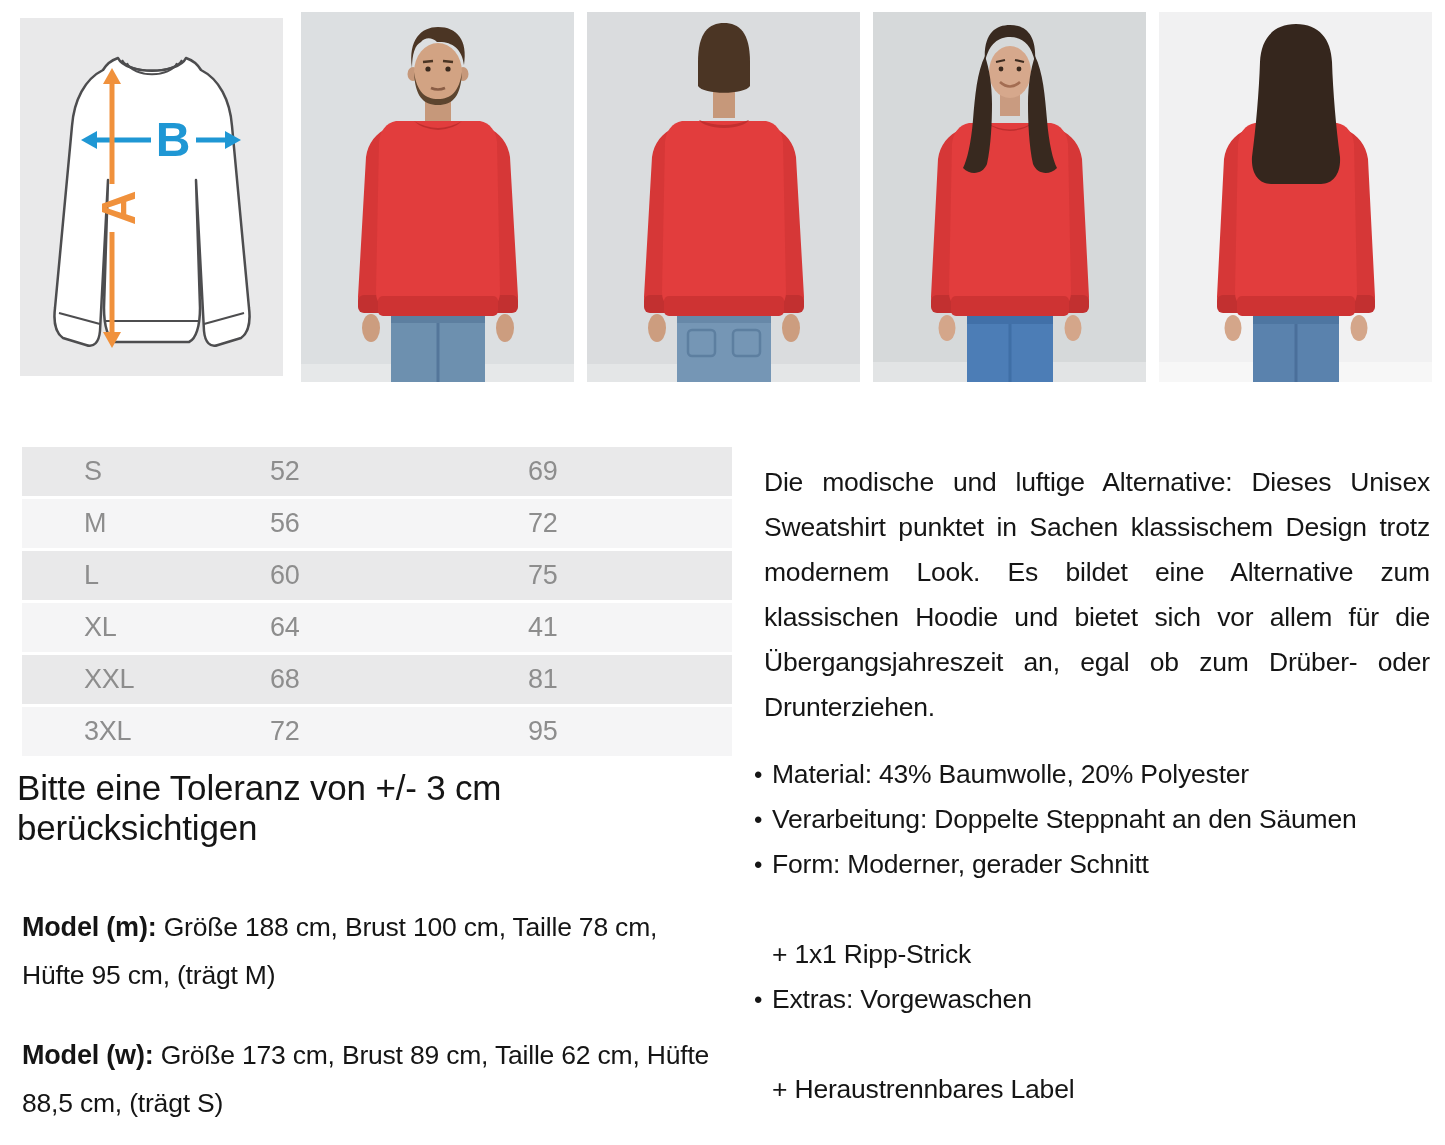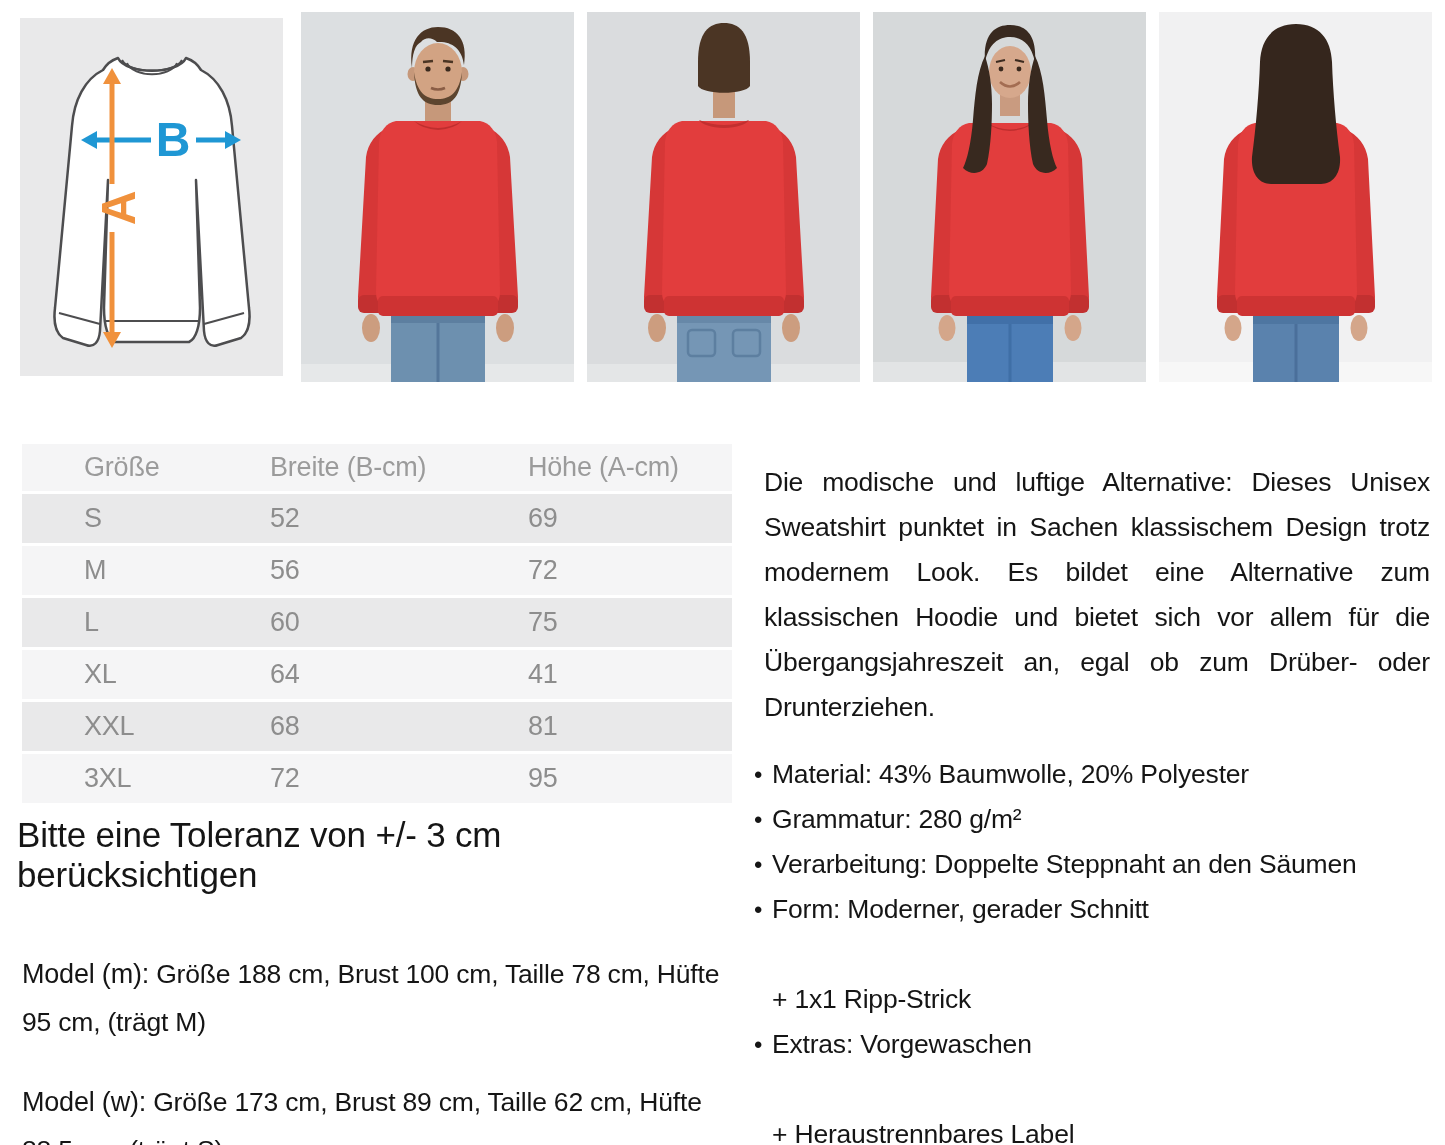--- a/index.html
+++ b/index.html
@@ -19,21 +19,21 @@
   .t-head{background:#f5f5f6;color:#9b9b9b;height:47px;}
   .t-row{height:49px;border-top:3px solid #ffffff;}
   .row-dark{background:#e9e9ea;}
   .row-light{background:#f5f5f6;}
   .c1{padding-left:62px;}
 
   .tolerance{margin:12px 0 0 -5px;font-size:35px;line-height:40px;color:#151515;}
 
   .model{margin:55px 0 0 0;font-size:26.5px;line-height:48px;width:700px;color:#151515;}
   .model + .model{margin-top:32px;}
-  .model b{font-size:27px;font-weight:normal;}
+  .model b{font-size:27px;font-weight:bold;}
 
   
   .right-col{position:absolute;left:756px;top:452px;width:682px;}
   .desc{margin:8px;font-size:26.5px;line-height:45px;text-align:justify;color:#151515;}
   .bullets{margin:22px 0 0 0;padding:0;list-style:none;font-size:26.5px;line-height:45px;color:#151515;}
   .bullets li{position:relative;padding-left:16px;white-space:pre-wrap;}
   .bullets li::before{content:"\2022";position:absolute;left:-2px;top:0;font-size:24px;}
   .sub{white-space:pre-wrap;}
 </style>
 </head>
@@ -178,25 +178,20 @@
           <rect x="78" y="284" width="118" height="20" rx="5" fill="#ce3333"></rect>
         </g>
         <path d="M137 12 C114 12 102 27 101 50 C100 80 97 115 93 145 C92 162 100 172 112 172 L162 172 C174 172 182 162 181 145 C177 115 174 80 173 50 C172 27 160 12 137 12 Z" fill="#35261d"></path>
       </svg>
     </div>
   </div>
 
   <div class="left-col">
 
     <div class="size-table">
-      <div class="t-head">
-        <div class="c1">Größe</div>
-        <div>Breite (B-cm)</div>
-        <div>Höhe (A-cm)</div>
-      </div>
       <div class="t-row row-dark">
         <div class="c1">S</div>
         <div>52</div>
         <div>69</div>
       </div>
       <div class="t-row row-light">
         <div class="c1">M</div>
         <div>56</div>
         <div>72</div>
       </div>
@@ -227,21 +222,20 @@
     <p class="model"><b>Model (m):</b><span> Größe 188 cm, Brust 100 cm, Taille 78 cm, Hüfte 95 cm, (trägt M)</span></p>
 
     <p class="model"><b>Model (w):</b><span> Größe 173 cm, Brust 89 cm, Taille 62 cm, Hüfte 88,5 cm, (trägt S)</span></p>
   </div>
 
   <div class="right-col">
     <p class="desc">Die modische und luftige Alternative: Dieses Unisex Sweatshirt punktet in Sachen klassischem Design trotz modernem Look. Es bildet eine Alternative zum klassischen Hoodie und bietet sich vor allem für die Übergangsjahreszeit an, egal ob zum Drüber- oder Drunterziehen.</p>
 
     <ul class="bullets">
       <li><span>Material: 43% Baumwolle, 20% Polyester</span></li>
-      <li><span>Grammatur: 280 g/m²</span></li>
       <li><span>Verarbeitung: Doppelte Steppnaht an den Säumen</span></li>
       <li><span>Form: Moderner, gerader Schnitt</span>
         <div class="sub">+ 1x1 Ripp-Strick</div></li>
       <li><span>Extras: Vorgewaschen</span>
         <div class="sub">+ Heraustrennbares Label</div></li>
 
     </ul>
   </div>
 
 </div>

